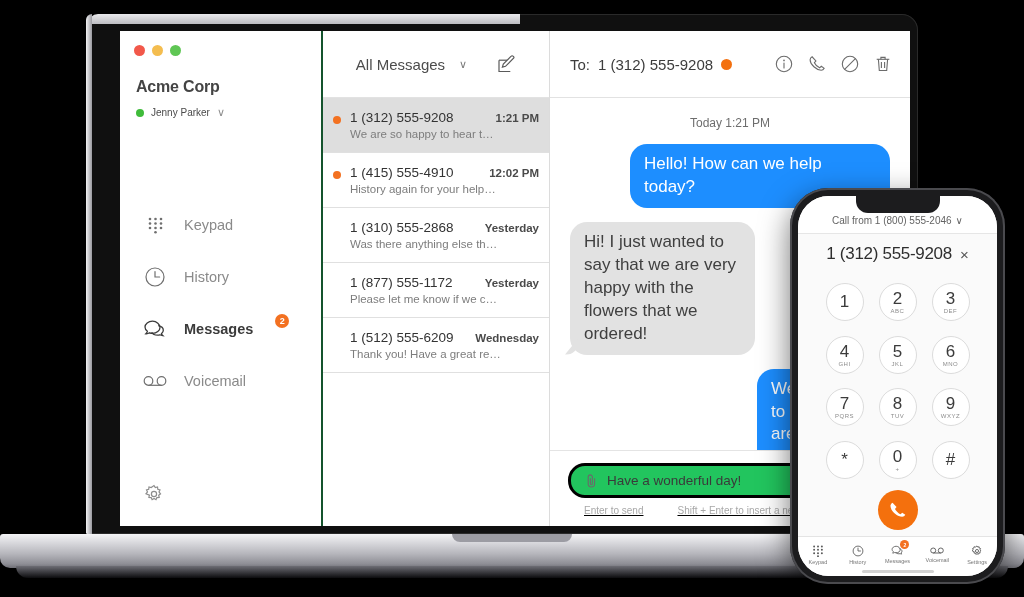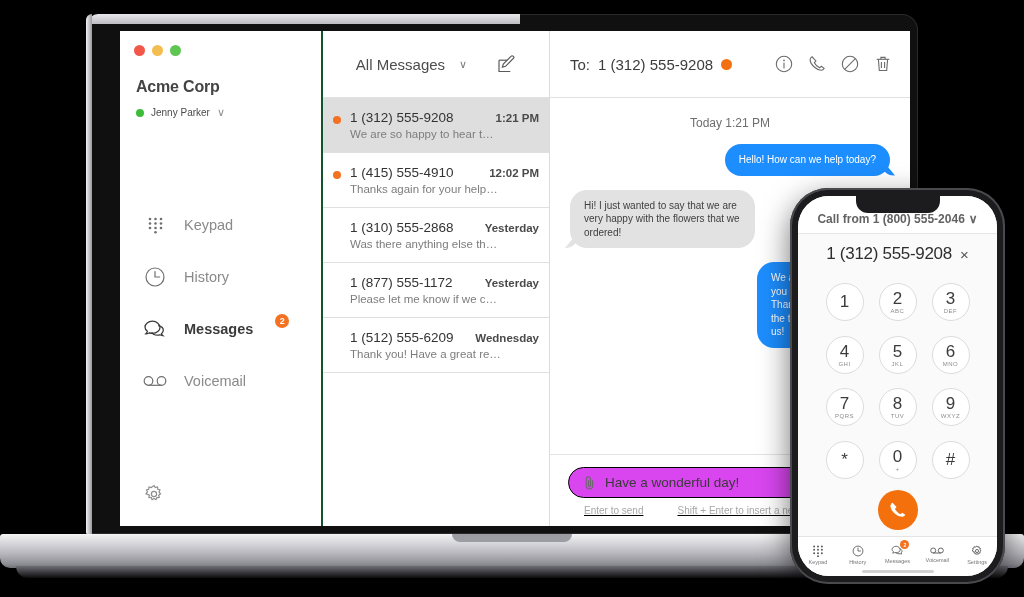--- a/index.html
+++ b/index.html
@@ -97,48 +97,48 @@
                   padding:0 18px 0 20px; border-bottom:1px solid #e2e2e2; }
   .to-line { font-size:15px; color:#3d3d3d; display:flex; align-items:center; gap:8px;}
   .to-dot { width:11px; height:11px; border-radius:50%; background:#f3700f; }
   .hdr-icons { display:flex; gap:15px; color:#6b6b6b; }
   .hdr-icons span { cursor:pointer; display:flex; }
 
   .thread { flex:1; padding:18px 20px 8px 20px; overflow:hidden; position:relative;}
   .stamp { text-align:center; font-size:12px; color:#6d6d6d; margin-bottom:14px; }
   .bubble-row { display:flex; margin-bottom:14px; }
   .bubble-row.out { justify-content:flex-end; }
-  .bubble { max-width:260px; padding:9px 14px; border-radius:17px; font-size:10px; line-height:1.35; position:relative;}
+  .bubble { max-width:260px; padding:9px 14px; border-radius:17px; font-size:17px; line-height:1.35; position:relative;}
   .bubble.out { background:#1d8eff; color:#fff; }
   .bubble.in  { background:#e2e2e2; color:#404040; }
   .bubble.out::after{ content:""; position:absolute; right:-5px; bottom:0; width:14px; height:17px;
      background:#1d8eff; border-bottom-left-radius:16px; clip-path: polygon(0 0,100% 100%,0 100%);}
   .bubble.in::after{ content:""; position:absolute; left:-5px; bottom:0; width:14px; height:17px;
      background:#e2e2e2; border-bottom-right-radius:16px; clip-path: polygon(100% 0,100% 100%,0 100%);}
 
   .composer { border-top:1px solid #e4e4e4; padding:12px 18px 10px 18px; }
-  .composer-box { display:flex; align-items:center; gap:9px; border:1px solid #000000;
-                  border-radius:17px; padding:7px 14px; background:#d946ef; }
+  .composer-box { display:flex; align-items:center; gap:9px; border:3px solid #000000;
+                  border-radius:17px; padding:7px 14px; background:#22c55e; }
   .composer-text { font-size:13.5px; color:#3a3a3a; }
   .hints { display:flex; gap:34px; padding:7px 0 0 16px;text-decoration:underline; }
   .hint { font-size:10px; color:#a8a8a8; }
 
   
   .phone {
     position:absolute; left:790px; top:188px; width:215px; height:396px;
     background:#1c1c1e; border-radius:38px; padding:8px;
     box-shadow: 0 10px 30px rgba(0,0,0,.55), inset 0 0 0 2px #4a4a4e;
   }
   .phone-screen { width:100%; height:100%; background:#fafafa; border-radius:31px;
                   overflow:hidden; position:relative; display:flex; flex-direction:column;}
   .notch { position:absolute; left:50%; transform:translateX(-50%); top:0;
            width:84px; height:17px; background:#1c1c1e; border-radius:0 0 12px 12px; z-index:5;}
   .ph-top { height:38px; display:flex; align-items:flex-end; justify-content:center;
             padding-bottom:7px; background:#fff; border-bottom:1px solid #e6e6e6; }
-  .ph-callfrom { font-size:12px; color:#636363; display:flex; align-items:center; gap:4px;font-weight:bold; }
+  .ph-callfrom { font-size:10px; color:#636363; display:flex; align-items:center; gap:4px; }
   .ph-number-row { height:40px; display:flex; align-items:center; justify-content:center; gap:8px;
                    background:#fafafa; }
   .ph-number { font-size:17px; color:#2e2e2e; letter-spacing:-.3px;}
   .ph-clear { font-size:15px; color:#555; cursor:pointer; }
   .keypad { flex:1; display:grid; grid-template-columns:repeat(3,1fr); row-gap:4px;
             padding:4px 20px 0 20px; place-items:center; }
   .key { width:38px; height:38px; border-radius:50%; border:1px solid #dcdcdc; background:#fff;
          display:flex; flex-direction:column; align-items:center; justify-content:center; cursor:pointer;}
   .key-num { font-size:17px; color:#3b3b3b; line-height:1; }
   .key-sub { font-size:6px; color:#8c8c8c; letter-spacing:.5px; margin-top:1px; }
@@ -267,21 +267,21 @@
           </div>
         </div>
 
         <div class="msg-item">
           <span class="unread-dot"></span>
           <div class="msg-body">
             <div class="msg-top">
               <span class="msg-num">1 (415) 555-4910</span>
               <span class="msg-time">12:02 PM</span>
             </div>
-            <div class="msg-prev">Thanks again for your help…</div>
+            <div class="msg-prev">History again for your help…</div>
           </div>
         </div>
 
         <div class="msg-item">
           <span class="unread-spacer"></span>
           <div class="msg-body">
             <div class="msg-top">
               <span class="msg-num">1 (310) 555-2868</span>
               <span class="msg-time">Yesterday</span>
             </div>

